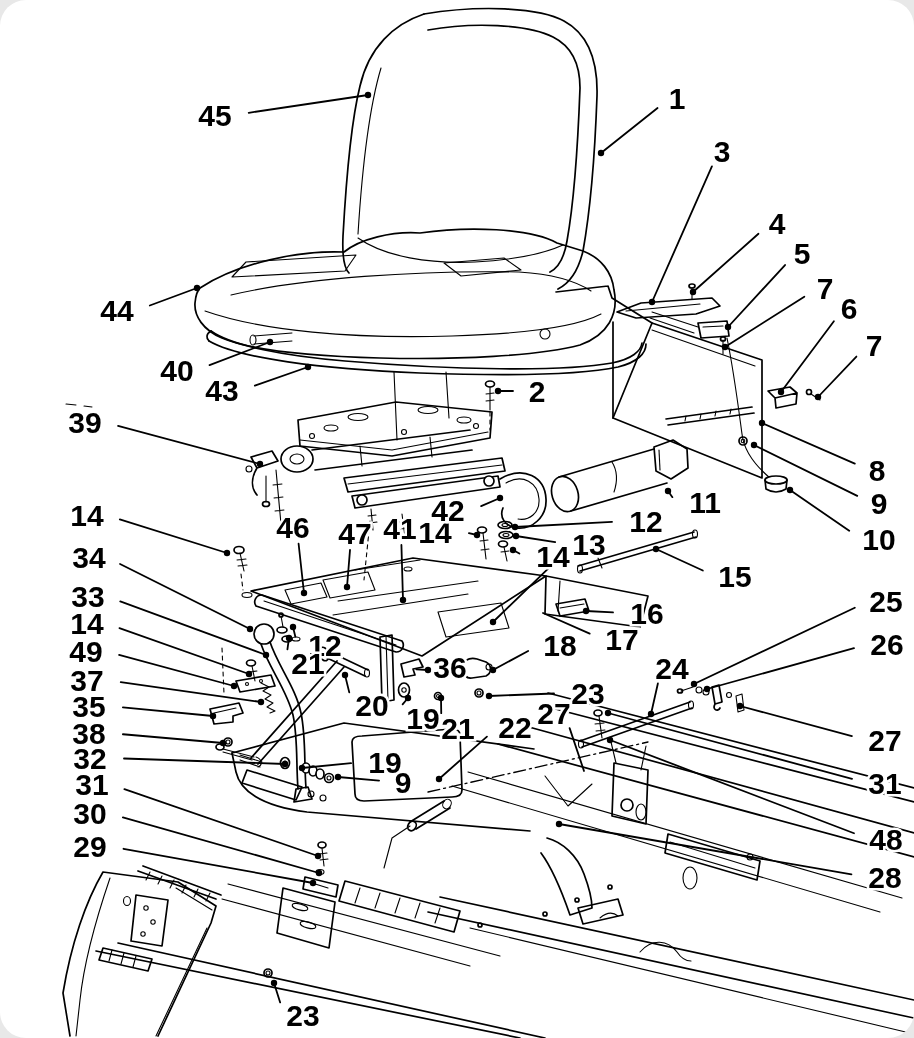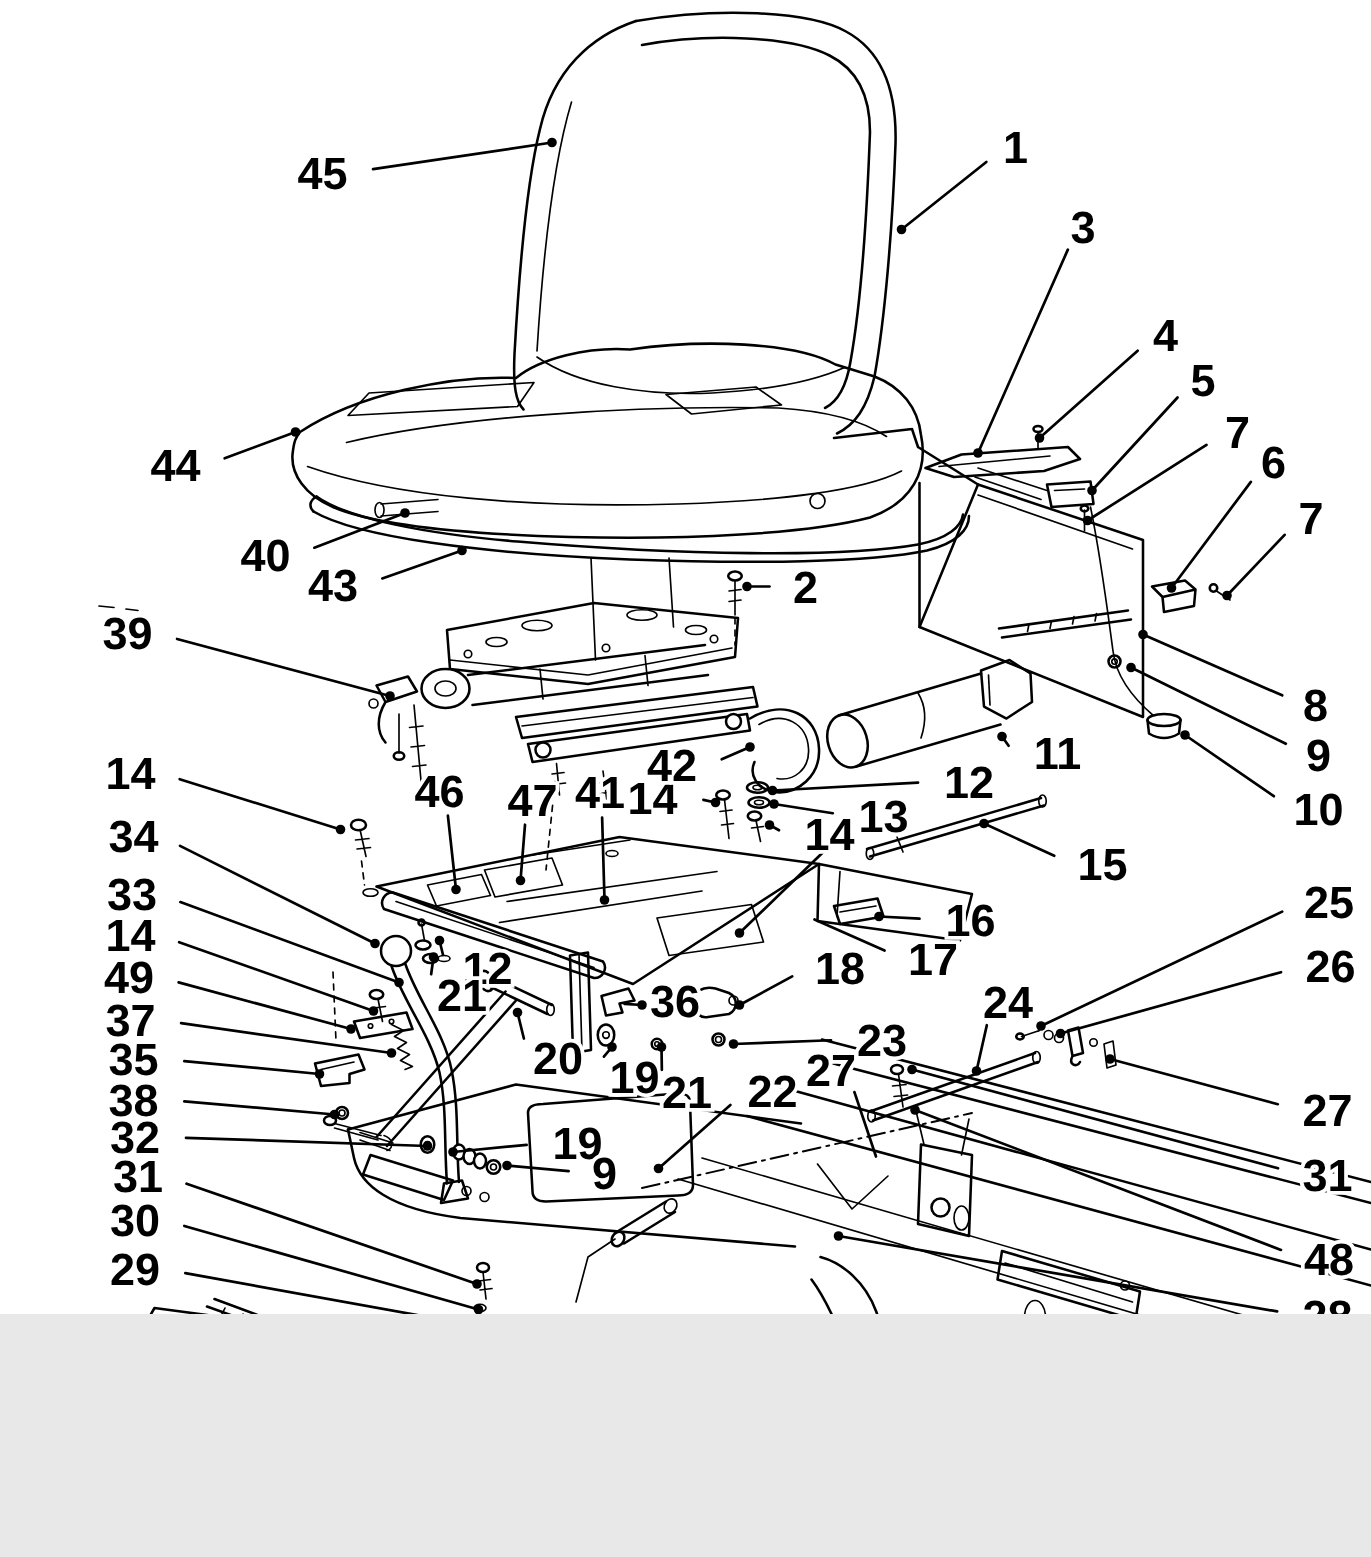--- a/index.html
+++ b/index.html
@@ -1,17 +1,17 @@
 <!DOCTYPE html>
 <html><head>
 <meta charset="utf-8">
 <style>
   html,body{margin:0;padding:0;background:#e8e8e8;}
-  .stage{position:relative;width:914px;height:876px;background:#ffffff;margin:0 auto;overflow:hidden;
-         font-family:"Liberation Sans", sans-serif;}
+  .stage{position:relative;width:914px;height:1038px;background:#ffffff;margin:0 auto;overflow:hidden;
+         font-family:"Liberation Sans", sans-serif;border-radius:26px;}
   svg{position:absolute;left:0;top:0;}
   .art{stroke:#000;fill:none;stroke-width:1.7;stroke-linecap:round;stroke-linejoin:round;}
   .art .thin{stroke-width:1.1;}
   .art .wfill{fill:#fff;}
   .art .dashproj{stroke-dasharray:4 4;stroke-width:1.1;}
   .art .dashdot{stroke-dasharray:12 4 2 4;stroke-width:1.3;}
   .callout-text{font-family:"Liberation Sans", sans-serif;font-weight:bold;fill:#000;
                 text-anchor:middle;paint-order:stroke;stroke:#ffffff;stroke-width:5px;}
   .leader{stroke:#000;stroke-width:1.8;stroke-linecap:round;}
   .leader-dot{fill:#000;}

